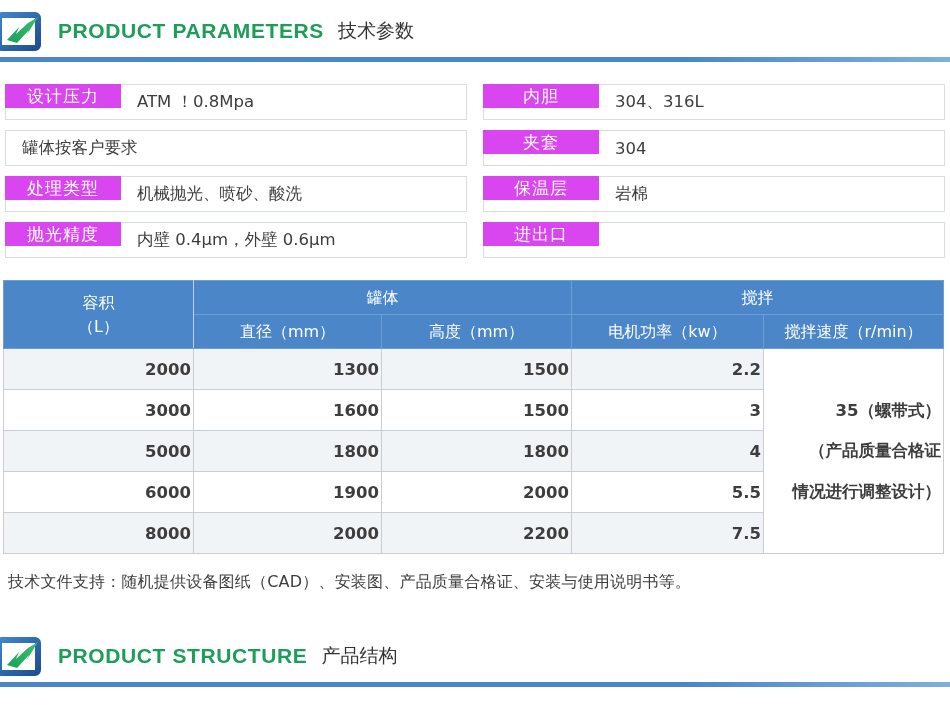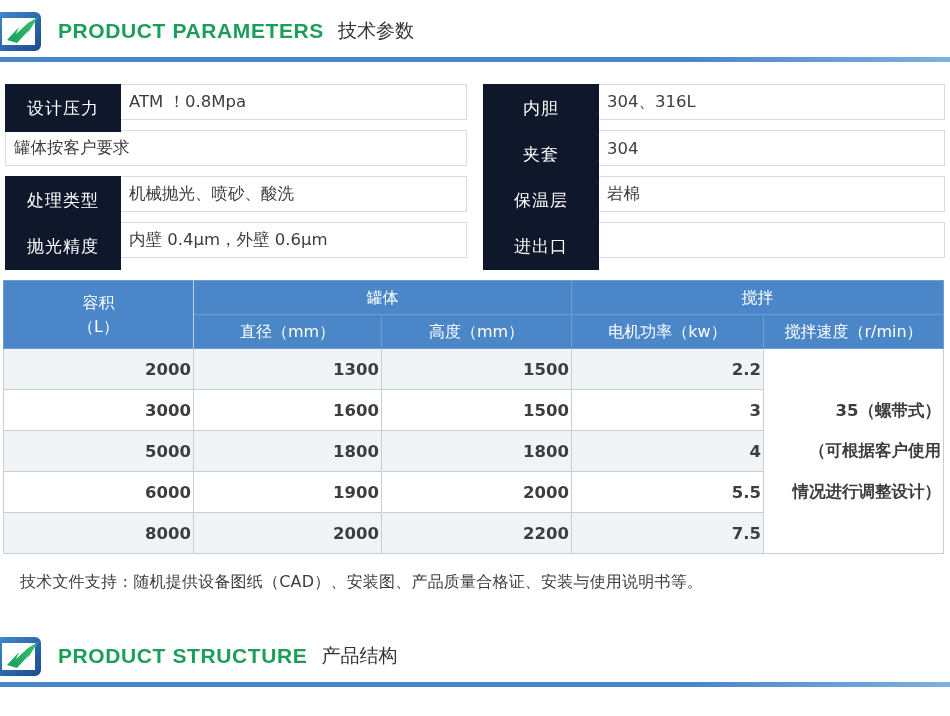--- a/index.html
+++ b/index.html
@@ -72,38 +72,38 @@
     display: flex;
     align-items: stretch;
     height: 36px;
     margin-bottom: 10px;
     border: 1px solid #d8dde3;
     box-sizing: border-box;
     background: #ffffff;
   }
   .param-label {
     flex: 0 0 116px;
-    background: #0f172a;
+    background: #d946ef;
     color: #ffffff;
     font-size: 17px;
     display: flex;
     align-items: center;
     justify-content: center;
     letter-spacing: 1px;
     font-family: "DejaVu Sans", "Liberation Sans", sans-serif;
     margin: -1px 0 -1px -1px;
     box-sizing: content-box;
-    height: 48px;
+    height: 24px;
   }
   .param-col.right .param-label { flex: 0 0 116px; }
   .param-value {
     flex: 1 1 auto;
     display: flex;
     align-items: center;
-    padding-left: 8px;
+    padding-left: 16px;
     font-size: 16.5px;
     color: #3d3d3d;
     font-family: "DejaVu Sans", "Liberation Sans", sans-serif;
     white-space: nowrap;
     overflow: hidden;
   }
 
   
   .spec-table-wrap {
     margin-top: 12px;
@@ -147,21 +147,21 @@
     font-size: 15.5px;
     line-height: 2.45;
     color: #3d3d3d;
     vertical-align: middle;
     padding: 0 4px;
   }
   td.stir-note div { white-space: nowrap; }
 
   
   .footnote {
-    padding: 18px 8px 0 20px;
+    padding: 18px 8px 0 8px;
     font-size: 16px;
     color: #3d3d3d;
     font-family: "DejaVu Sans", "Liberation Sans", sans-serif;
     letter-spacing: 0.2px;
   }
 
   .spacer-gap { height: 32px; }
 </style>
 </head>
 <body>
@@ -264,21 +264,21 @@
     </thead>
     <tbody>
 
       <tr class="odd">
         <td>2000</td>
         <td>1300</td>
         <td>1500</td>
         <td>2.2</td>
         <td rowspan="5" class="stir-note">
           <div>35（螺带式）</div>
-          <div>（可根据客户使用</div>
+          <div>（产品质量合格证</div>
           <div>情况进行调整设计）</div>
         </td>
       </tr>
 
       <tr class="even">
         <td>3000</td>
         <td>1600</td>
         <td>1500</td>
         <td>3</td>
       </tr>

